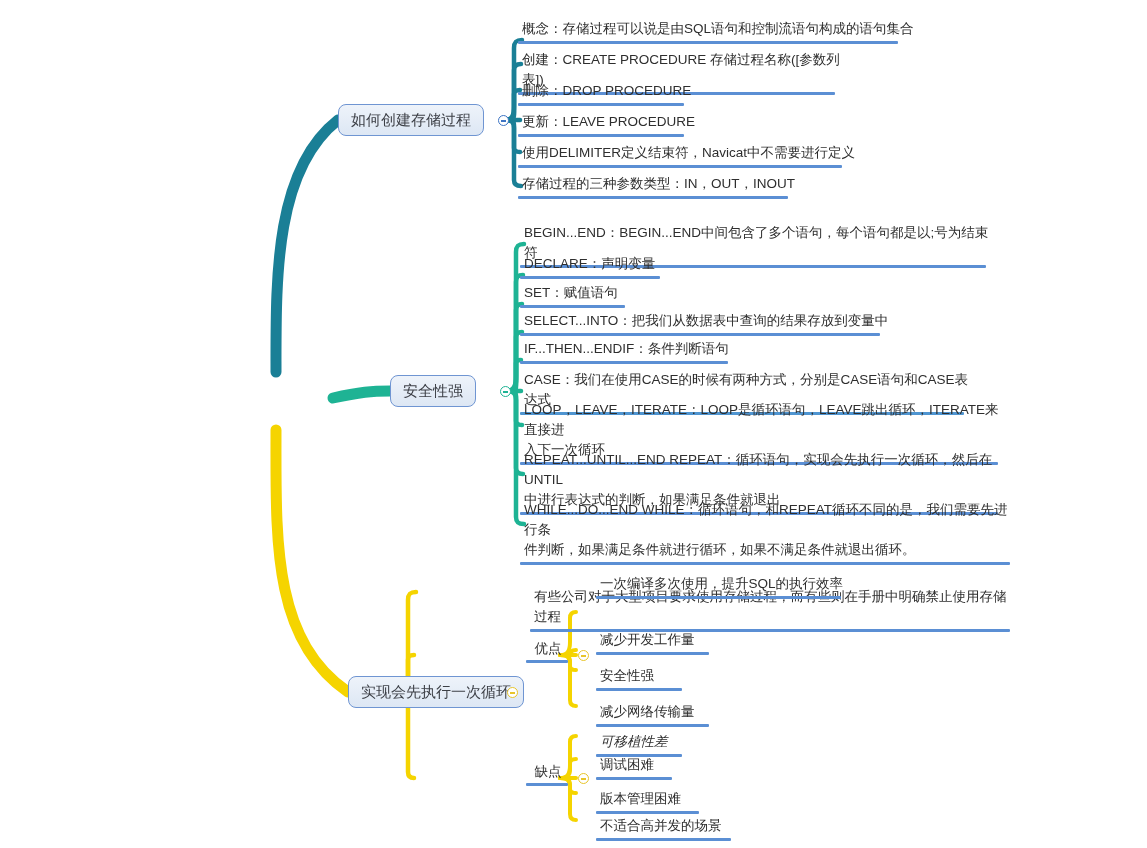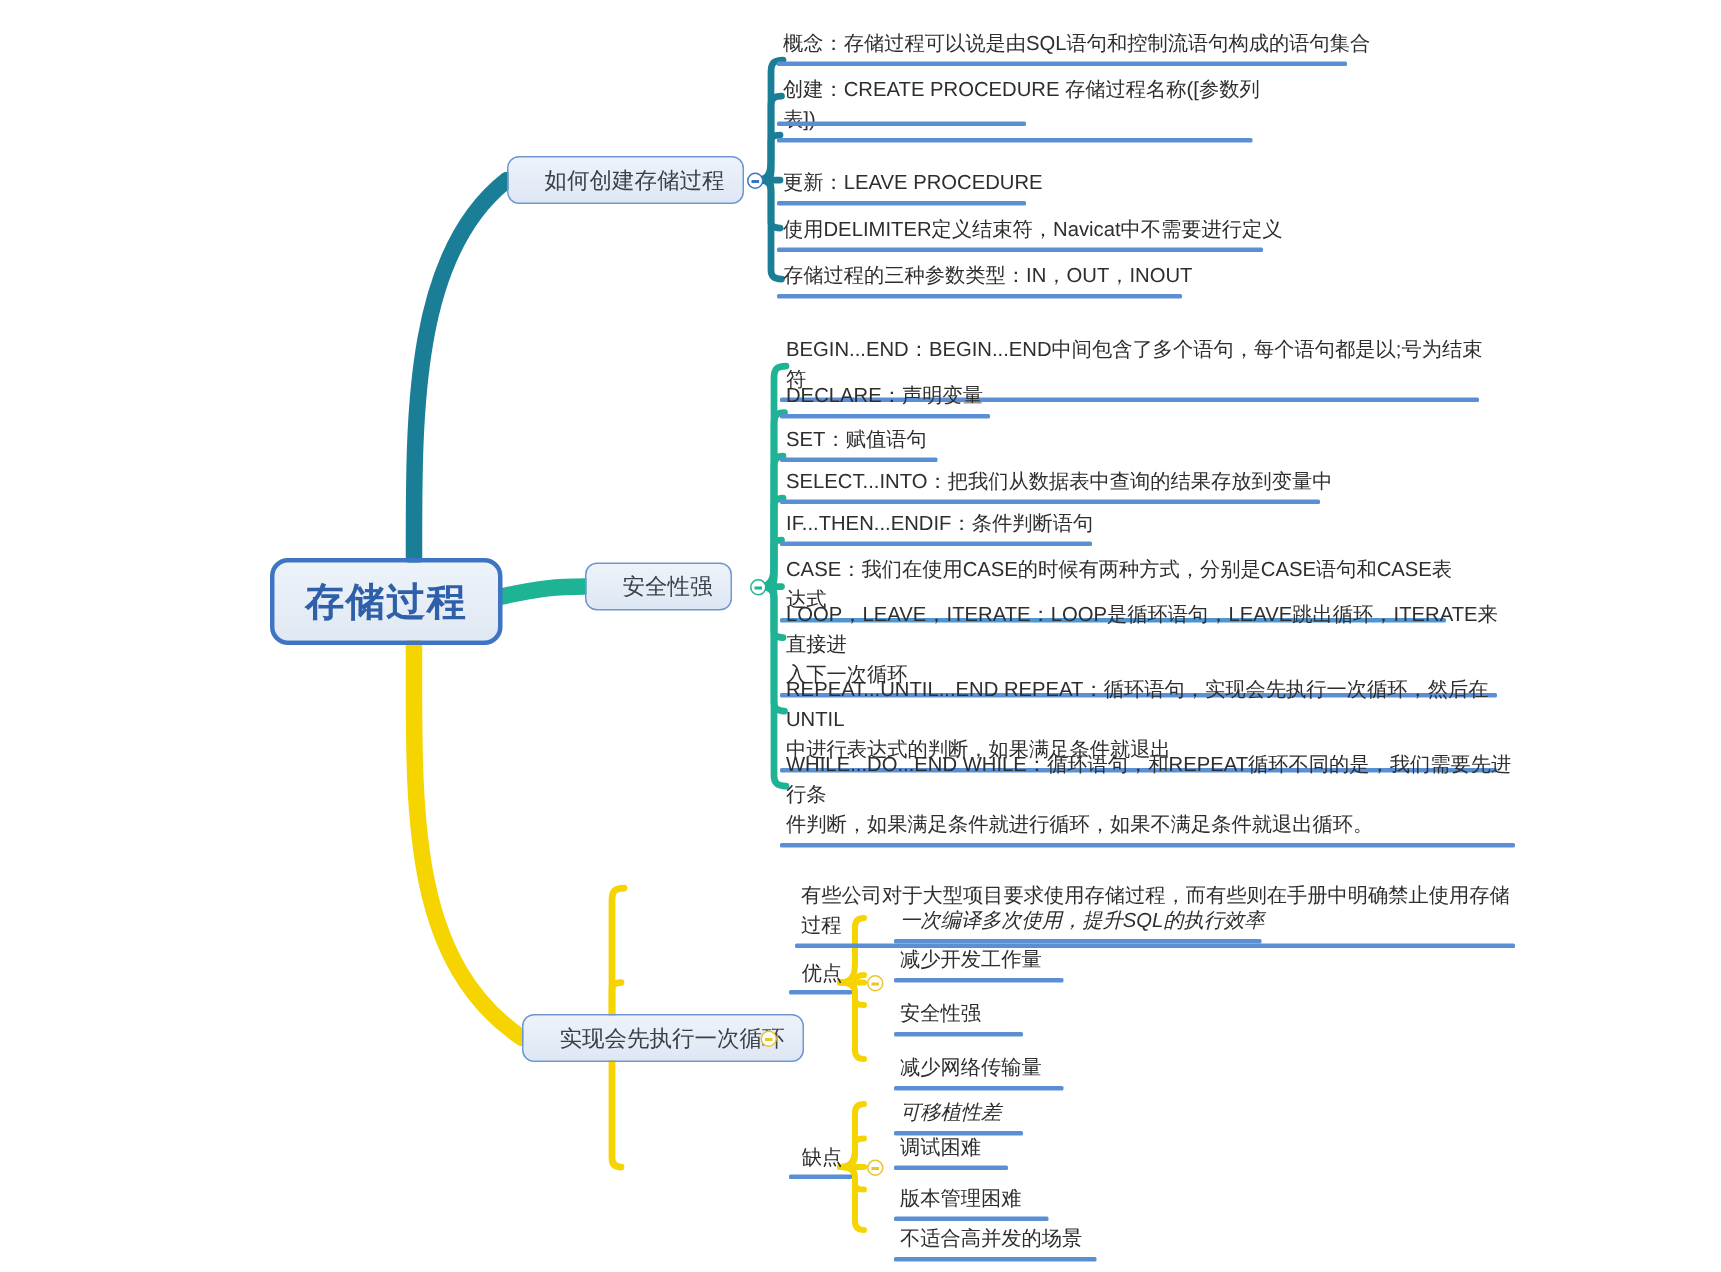--- a/index.html
+++ b/index.html
@@ -64,21 +64,20 @@
     align-items: center;
     justify-content: center;
     padding: 0 12px;
     height: 32px;
     z-index: 6;
   }
   .branch-node .label {
     font-size: 15px;
     color: #3c3f46;
     white-space: nowrap;
-    margin-left: 12px;
   }
 
   
   .leaf {
     position: absolute;
     z-index: 5;
   }
   .leaf .txt {
     display: block;
     font-size: 13.5px;
@@ -187,38 +186,36 @@
       <path d="M 560 655 C 568 655 570 658 570 664 L 570 700 C 570 704 572 706 576 706" stroke-width="4"></path>
 
       <path d="M 560 778 C 568 778 570 773 570 765 L 570 742 C 570 738 572 736 576 736" stroke-width="4"></path>
       <path d="M 560 778 C 568 778 570 775 570 770 L 570 763 C 570 760 572 759 576 759" stroke-width="4"></path>
       <path d="M 560 778 L 576 778" stroke-width="4"></path>
       <path d="M 560 778 C 568 778 570 780 570 785 L 570 789 C 570 792 572 793 576 793" stroke-width="4"></path>
       <path d="M 560 778 C 568 778 570 781 570 787 L 570 814 C 570 818 572 820 576 820" stroke-width="4"></path>
     </g>
   </svg>
 
-  <div class="root-node">
-    <span class="label">存储过程</span>
-  </div>
 
   <div class="branch-node" style="left:338px; top:104px;">
     <span class="label">如何创建存储过程</span>
   </div>
   <div class="toggle t-blue" style="left:498px; top:115px;"></div>
 
   <div class="leaf" style="left:518px; top:19px; width:400px;">
     <span class="txt">概念：存储过程可以说是由SQL语句和控制流语句构成的语句集合</span>
     <span class="rule" style="width:380px;"></span>
   </div>
   <div class="leaf" style="left:518px; top:50px; width:340px;">
     <span class="txt">创建：CREATE PROCEDURE 存储过程名称([参数列表])</span>
     <span class="rule" style="width:317px;"></span>
   </div>
   <div class="leaf" style="left:518px; top:81px; width:180px;">
+    <span class="txt">删除：DROP PROCEDURE</span>
     <span class="rule" style="width:166px;"></span>
   </div>
   <div class="leaf" style="left:518px; top:112px; width:180px;">
     <span class="txt">更新：LEAVE PROCEDURE</span>
     <span class="rule" style="width:166px;"></span>
   </div>
   <div class="leaf" style="left:518px; top:143px; width:340px;">
     <span class="txt">使用DELIMITER定义结束符，Navicat中不需要进行定义</span>
     <span class="rule" style="width:324px;"></span>
   </div>
@@ -281,21 +278,21 @@
     <span class="txt">有些公司对于大型项目要求使用存储过程，而有些则在手册中明确禁止使用存储过程</span>
     <span class="rule" style="width:480px;"></span>
   </div>
 
   <div class="subnode" style="left:526px; top:639px; width:44px;">
     <span class="txt">优点</span>
     <span class="rule" style="width:42px;"></span>
   </div>
   <div class="toggle t-yellow" style="left:578px; top:650px;"></div>
 
-  <div class="leaf" style="left:596px; top:604px; width:260px;font-style:italic;">
+  <div class="leaf" style="left:596px; top:574px; width:260px;">
     <span class="txt">一次编译多次使用，提升SQL的执行效率</span>
     <span class="rule" style="width:245px;"></span>
   </div>
   <div class="leaf" style="left:596px; top:630px; width:130px;">
     <span class="txt">减少开发工作量</span>
     <span class="rule" style="width:113px;"></span>
   </div>
   <div class="leaf" style="left:596px; top:666px; width:100px;">
     <span class="txt">安全性强</span>
     <span class="rule" style="width:86px;"></span>

